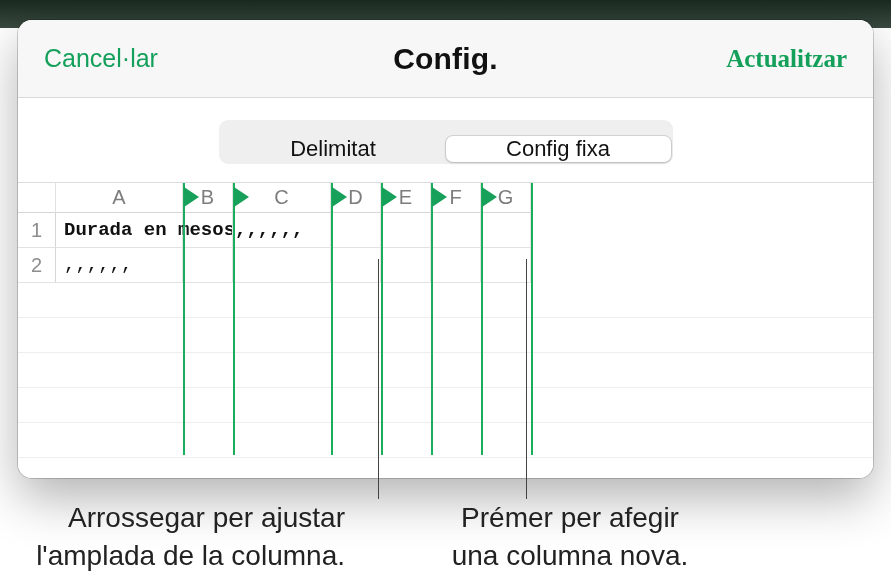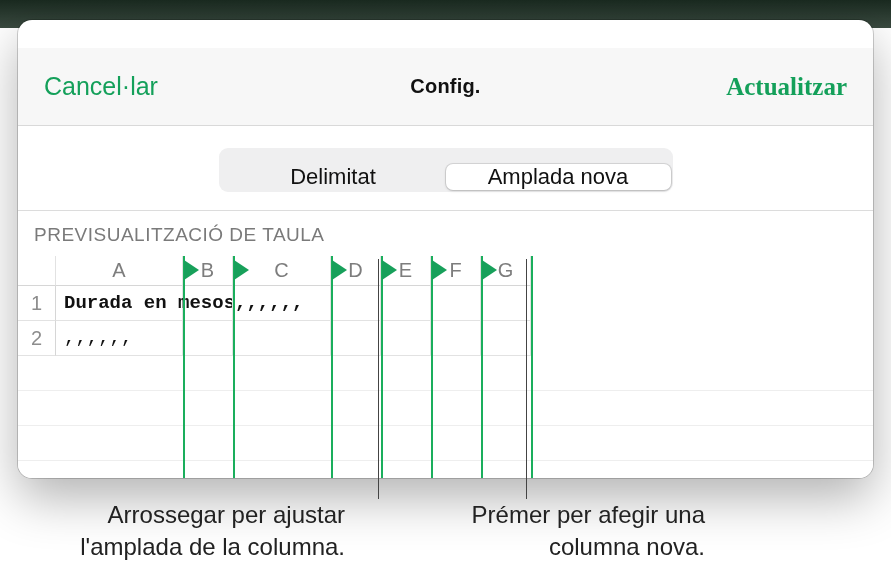--- a/index.html
+++ b/index.html
@@ -31,27 +31,26 @@
     }
     .modal-header {
       background: #f7f7f7;
       border-bottom: 1px solid #d9d9d9;
       height: 78px;
       position: relative;
       display: flex;
       align-items: center;
       justify-content: space-between;
       padding: 0 26px;
-      margin-top: 28px;
     }
     .modal-header .title {
       position: absolute;
       left: 50%;
       transform: translateX(-50%);
-      font-size: 20px;
+      font-size: 30px;
       font-weight: 600;
       color: #111;
       letter-spacing: .2px;
     }
     .hdr-btn {
       font-size: 25px;
       color: #14a05a;
       background: none;
       border: none;
       cursor: pointer;
@@ -187,27 +186,27 @@
       position: absolute;
       top: 4px;
       width: 0; height: 0;
       border-top: 10px solid transparent;
       border-bottom: 10px solid transparent;
       border-left: 15px solid #17a05a;
       cursor: ew-resize;
     }
     .callout {
       position: absolute;
-      font-size: 24px;
+      font-size: 28px;
       color: #222;
       line-height: 1.35;
       text-align: right;
     }
     .callout.left { left: 10px; top: 499px; width: 335px; text-align: right; }
-    .callout.right { left: 435px; top: 499px; width: 270px; text-align: right; }
+    .callout.right { left: 435px; top: 499px; width: 270px; text-align: center; }
     .lead-line {
       position: absolute;
       width: 1px;
       background: #444;
     }
   </style>
 </head>
 <body>
 
 <div class="backdrop"></div>
@@ -216,25 +215,24 @@
 
   <div class="modal-header">
     <button class="hdr-btn">Cancel·lar</button>
     <div class="title">Config.</div>
     <button class="hdr-btn bold">Actualitzar</button>
   </div>
 
   <div class="segment-row">
     <div class="segmented">
       <div class="seg">Delimitat</div>
-      <div class="seg selected">Amplada nova</div>
+      <div class="seg selected">Config fixa</div>
     </div>
   </div>
 
-  <div class="section-label">PREVISUALITZACIÓ DE TAULA</div>
 
   <div class="preview">
     <div class="corner"></div>
 
     <div class="col-headers">
       <div class="col-head" style="width:127px">A</div>
       <div class="col-head" style="width:50px">B</div>
       <div class="col-head" style="width:98px">C</div>
       <div class="col-head" style="width:50px">D</div>
       <div class="col-head" style="width:50px">E</div>

